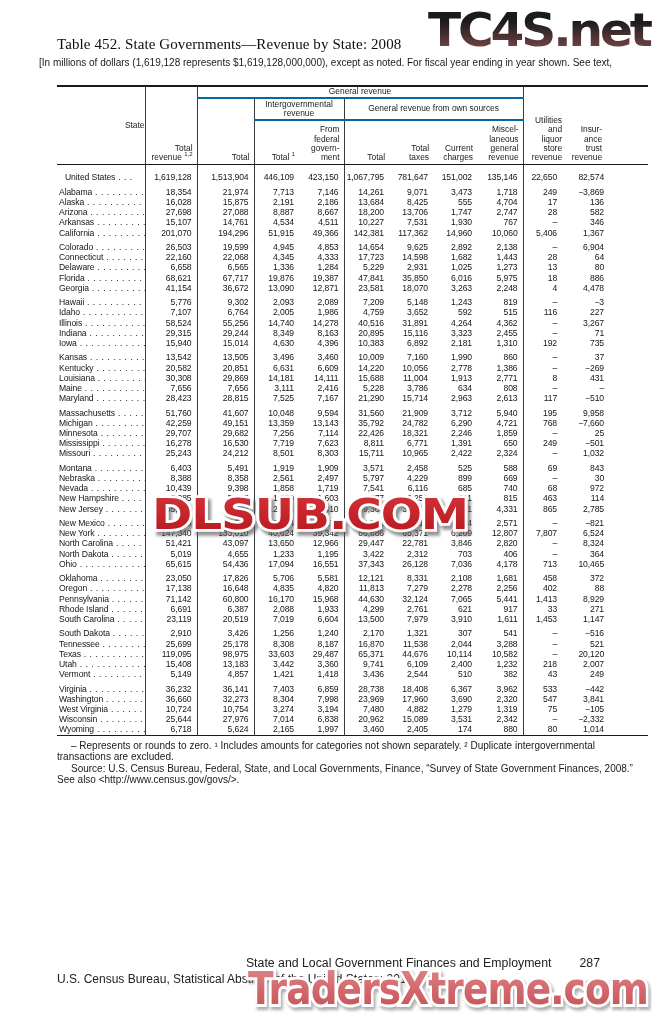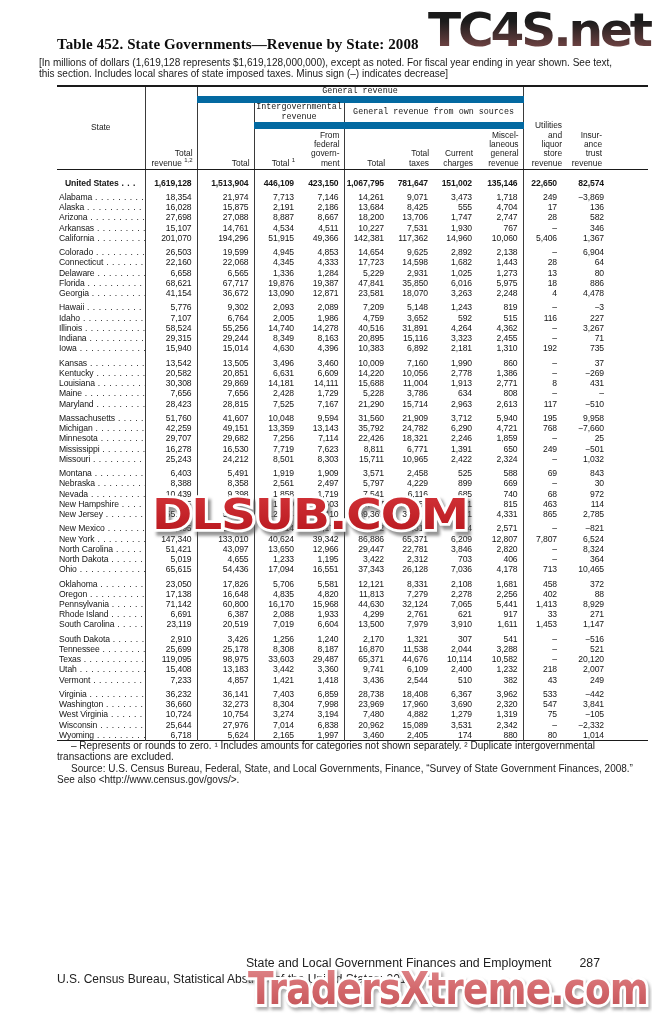--- a/index.html
+++ b/index.html
@@ -1,42 +1,42 @@
 <!DOCTYPE html>
 <html><head>
 <meta charset="utf-8">
 <style>
   html,body{margin:0;padding:0;background:#fff;}
   .page{position:relative;width:652px;height:1024px;background:#fff;overflow:hidden;
         font-family:"Liberation Sans",sans-serif;color:#151515;}
   
   .title{position:absolute;left:57px;top:36px;font-family:"Liberation Serif",serif;
-         font-weight:bold;font-size:15px;letter-spacing:0.1px;color:#0d0d0d;}
+         font-weight:normal;font-size:15px;letter-spacing:0.1px;color:#0d0d0d;}
   .note{position:absolute;left:39px;top:57px;width:588px;font-size:10px;line-height:11px;color:#1a1a1a;}
   
   table.tbl{position:absolute;left:57px;top:85px;width:591px;border-collapse:collapse;
         table-layout:fixed;border-top:2px solid #1a1a1a;border-bottom:1.5px solid #1a1a1a;}
   .tbl th,.tbl td{padding:0;margin:0;}
   .tbl thead th{font-weight:normal;font-size:8.4px;line-height:9.3px;color:#1a1a1a;}
   .pre{white-space:pre-line;}
   .br{border-right:1px solid #3a3a3a;}
-  .bb{border-bottom:7px solid #0369a1;font-family:Liberation Mono, monospace;}
+  .bb{border-bottom:2px solid #0369a1;}
   .deep{border-bottom:1.5px solid #1a1a1a;}
   th.cc{text-align:center;vertical-align:middle;}
   th.rb{text-align:right;vertical-align:bottom;padding:0 4px 1px 0;}
-  th.state-h{text-align:center;vertical-align:middle;font-size:8.8px;}
+  th.state-h{text-align:right;vertical-align:middle;font-size:8.8px;}
   sup{font-size:6px;vertical-align:super;line-height:0;}
   .tbl td{font-size:8.6px;line-height:10.2px;height:10.2px;white-space:nowrap;
           vertical-align:bottom;letter-spacing:-0.1px;}
   td.num{text-align:right;padding-right:5px;}
   td.util{padding-right:9px;}
   td.last{padding-right:44px;}
   td.state{text-align:left;padding-left:2px;overflow:hidden;}
   tr.grp td{padding-top:4.2px;}
-  tr.us td{font-weight:bold;height:15px;padding-top:3px;margin-left:20px;}
+  tr.us td{font-weight:normal;height:15px;padding-top:3px;margin-left:20px;}
   tr.us td.state{padding-left:8px;}
   .dots{letter-spacing:0.5px;}
   
   .footnotes{position:absolute;left:57px;top:740px;width:591px;font-size:10px;line-height:11.4px;color:#1a1a1a;}
   .footnotes .ind{text-indent:14px;}
   
   .pagecaption{position:absolute;top:956px;right:52px;font-size:12.3px;color:#222;}
   .pagecaption .pgnum{margin-left:28px;}
   .sourceline{position:absolute;left:57px;top:972px;font-size:12px;color:#222;}
   
@@ -46,21 +46,20 @@
   .wm-bot{left:242px;top:956px;}
 </style>
 </head>
 <body>
 
 <div class="page">
 
   <div class="title">Table 452. State Governments—Revenue by State: 2008</div>
   <div class="note">
     <div>[In millions of dollars (1,619,128 represents $1,619,128,000,000), except as noted. For fiscal year ending in year shown. See text,</div>
-    <div>this section. Includes local shares of state imposed taxes. Minus sign (–) indicates decrease]</div>
   </div>
 
   <table class="tbl">
     <colgroup>
       <col style="width:88px">
         <col style="width:52px">
         <col style="width:57px">
       <col style="width:45px">
         <col style="width:45px">
         <col style="width:45px">
@@ -353,22 +352,22 @@
           <td class="num">11,004</td>
           <td class="num">1,913</td>
           <td class="num br">2,771</td>
           <td class="num util">8</td>
           <td class="num last">431</td>
         </tr>
         <tr>
           <td class="state br"><span>Maine</span><span class="dots"> . . . . . . . . . . . . . . . . . . . .</span></td>
           <td class="num br">7,656</td>
           <td class="num br">7,656</td>
-          <td class="num">2,428</td>
-          <td class="num br">1,729</td>
+          <td class="num">3,111</td>
+          <td class="num br">2,416</td>
           <td class="num">5,228</td>
           <td class="num">3,786</td>
           <td class="num">634</td>
           <td class="num br">808</td>
           <td class="num util">–</td>
           <td class="num last">–</td>
         </tr>
         <tr>
           <td class="state br"><span>Maryland</span><span class="dots"> . . . . . . . . . . . . . . . . . . . .</span></td>
           <td class="num br">28,423</td>
@@ -689,21 +688,21 @@
           <td class="num br">3,360</td>
           <td class="num">9,741</td>
           <td class="num">6,109</td>
           <td class="num">2,400</td>
           <td class="num br">1,232</td>
           <td class="num util">218</td>
           <td class="num last">2,007</td>
         </tr>
         <tr>
           <td class="state br"><span>Vermont</span><span class="dots"> . . . . . . . . . . . . . . . . . . . .</span></td>
-          <td class="num br">7,233</td>
+          <td class="num br">5,149</td>
           <td class="num br">4,857</td>
           <td class="num">1,421</td>
           <td class="num br">1,418</td>
           <td class="num">3,436</td>
           <td class="num">2,544</td>
           <td class="num">510</td>
           <td class="num br">382</td>
           <td class="num util">43</td>
           <td class="num last">249</td>
         </tr>

